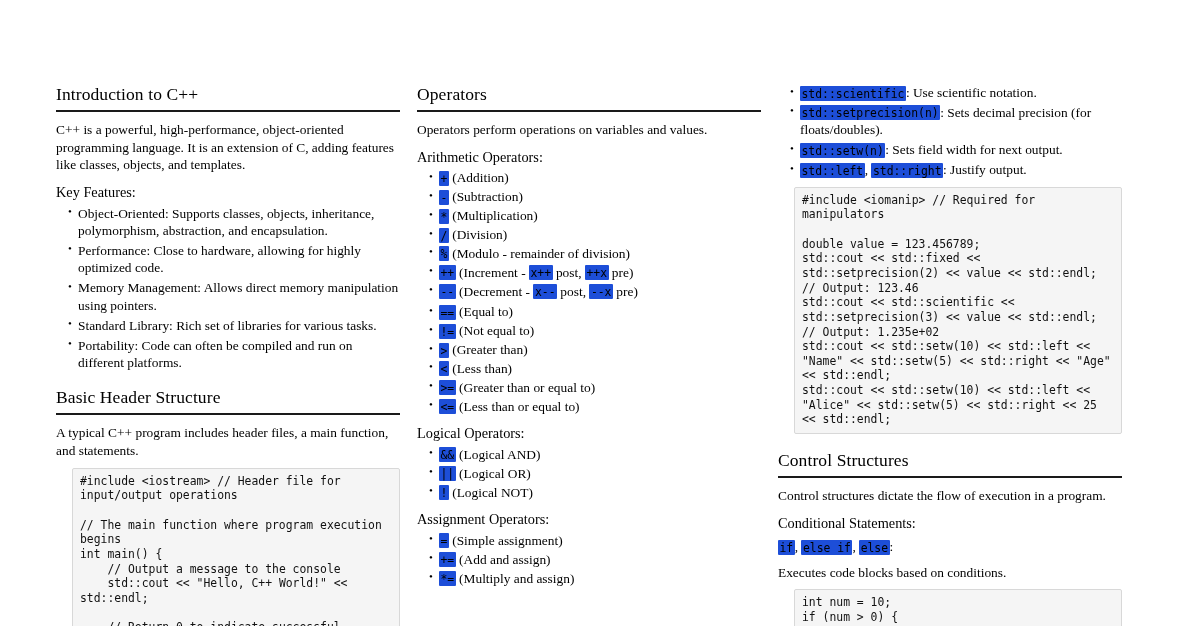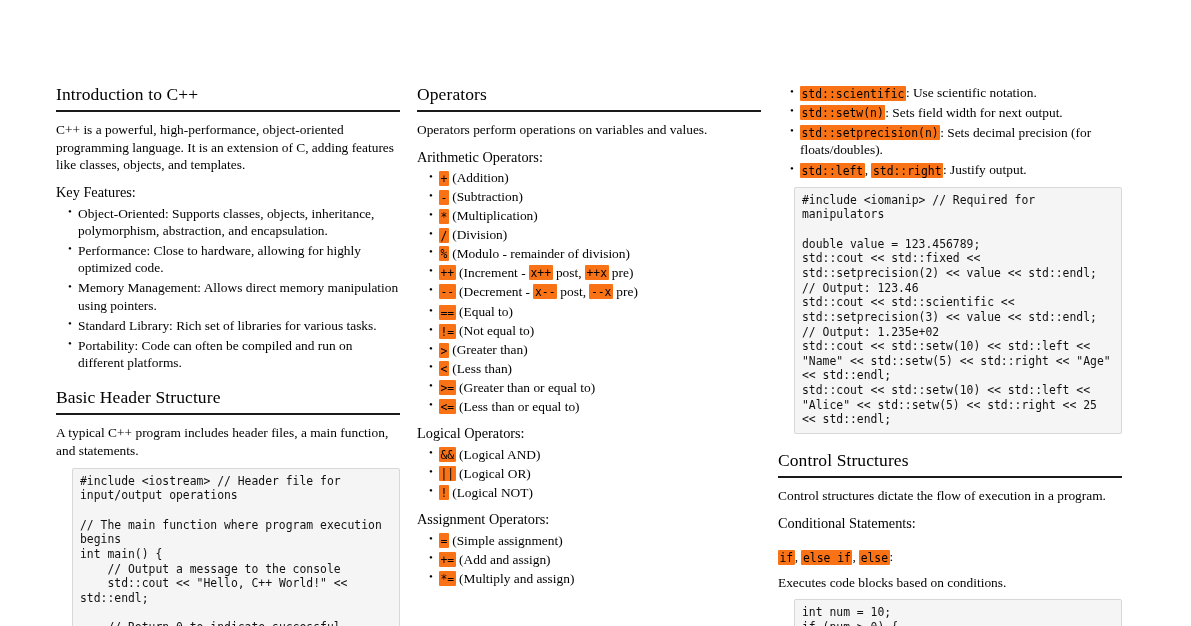--- a/index.html
+++ b/index.html
@@ -77,21 +77,21 @@
     content: "\2022";
     position: absolute;
     left: 0;
     top: -0.5px;
     font-size: 11px;
   }
   ul.tight li { margin-bottom: 1.5px; }
   code.inline {
     font-family: "DejaVu Sans Mono", "Liberation Mono", monospace;
     font-size: 11.4px;
-    background: #f97316;
+    background: #1d4ed8;
     padding: 0.5px 1.5px;
     border-radius: 1px;
     white-space: pre;
   }
   pre.codeblock {
     font-family: "DejaVu Sans Mono", "Liberation Mono", monospace;
     font-size: 11.4px;
     line-height: 1.285;
     background: #f5f5f5;
     border: 1px solid #d8d8d8;
@@ -101,21 +101,21 @@
     white-space: pre-wrap;
     word-break: break-word;
     overflow-wrap: anywhere;
     color: #111111;
   }
   .mono-line {
     font-size: 13.4px;
     line-height: 1.3;
     margin: 8px 0 0 0;
   }
-  .nm { margin-top: 16px; }
+  .nm { margin-top: 6px; }
 </style>
 </head>
 <body>
 
 <div class="page">
   <div class="columns">
 
     <div class="col">
 
       <h2 class="section-title">Introduction to C++</h2>
@@ -189,22 +189,22 @@
         <li><code class="inline">*=</code><span> (Multiply and assign)</span></li>
 
       </ul>
 
     </div>
 
     <div class="col">
 
       <ul class="bullets" style="margin-top:0;">
         <li><code class="inline">std::scientific</code><span>: Use scientific notation.</span></li>
+        <li><code class="inline">std::setprecision(n)</code><span>: Sets decimal precision (for floats/doubles).</span></li>
         <li><code class="inline">std::setw(n)</code><span>: Sets field width for next output.</span></li>
-        <li><code class="inline">std::setprecision(n)</code><span>: Sets decimal precision (for floats/doubles).</span></li>
         <li><code class="inline">std::left</code><span>, </span><code class="inline">std::right</code><span>: Justify output.</span></li>
       </ul>
 
       <pre class="codeblock">#include &lt;iomanip&gt; // Required for manipulators
 
 double value = 123.456789;
 std::cout &lt;&lt; std::fixed &lt;&lt; std::setprecision(2) &lt;&lt; value &lt;&lt; std::endl; // Output: 123.46
 std::cout &lt;&lt; std::scientific &lt;&lt; std::setprecision(3) &lt;&lt; value &lt;&lt; std::endl; // Output: 1.235e+02
 std::cout &lt;&lt; std::setw(10) &lt;&lt; std::left &lt;&lt; "Name" &lt;&lt; std::setw(5) &lt;&lt; std::right &lt;&lt; "Age" &lt;&lt; std::endl;
 std::cout &lt;&lt; std::setw(10) &lt;&lt; std::left &lt;&lt; "Alice" &lt;&lt; std::setw(5) &lt;&lt; std::right &lt;&lt; 25 &lt;&lt; std::endl;</pre>

